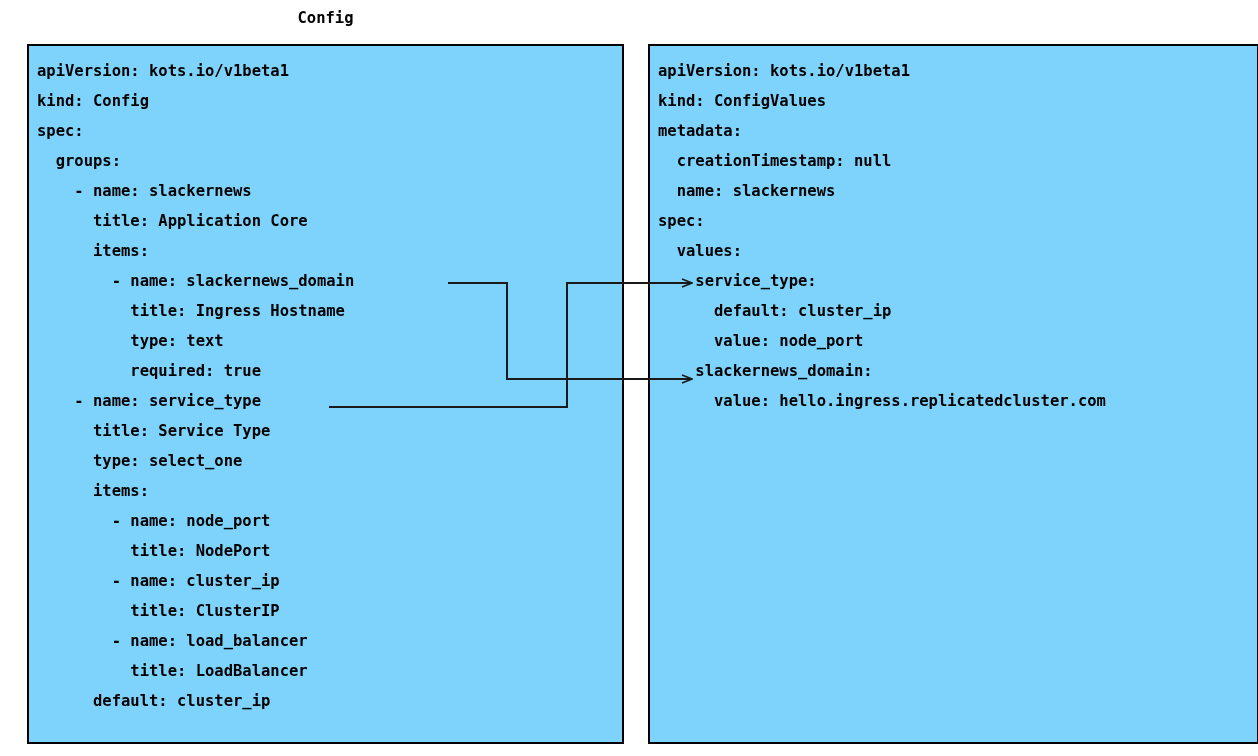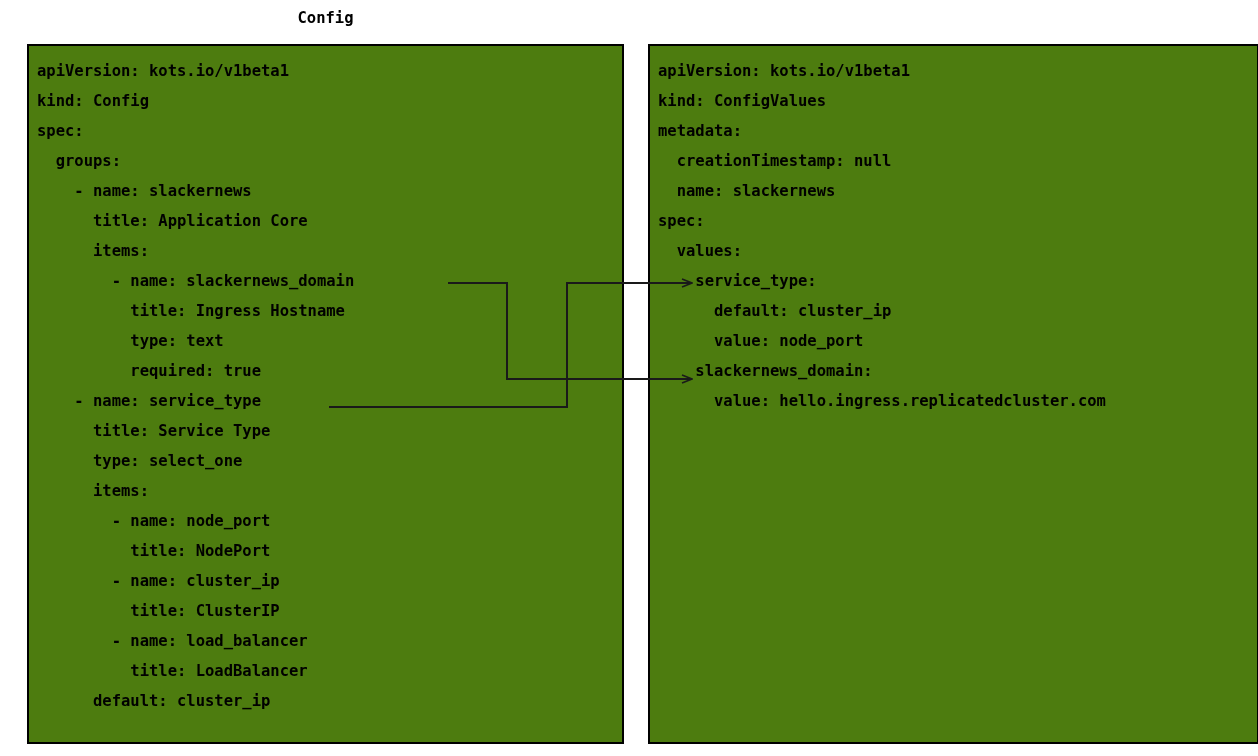--- a/index.html
+++ b/index.html
@@ -21,21 +21,21 @@
     color:#000000;
     text-align:center;
     white-space:pre;
     letter-spacing:0px;
   }
   #title-config      { left:11px;  top:9px;  width:597px; }
   #title-configvalues{ left:632px; top:9px;  width:611px; }
 
   .panel {
     position:absolute;
-    background:#4d7c0f;
+    background:#7dd3fc;
     border:2px solid #000000;
     box-sizing:border-box;
     overflow:hidden;
   }
   #panel-config       { left:11px;  top:44px; width:597px; height:700px; }
   #panel-configvalues { left:632px; top:44px; width:611px; height:700px; }
 
   .code-block {
     position:absolute;
     left:8px;

